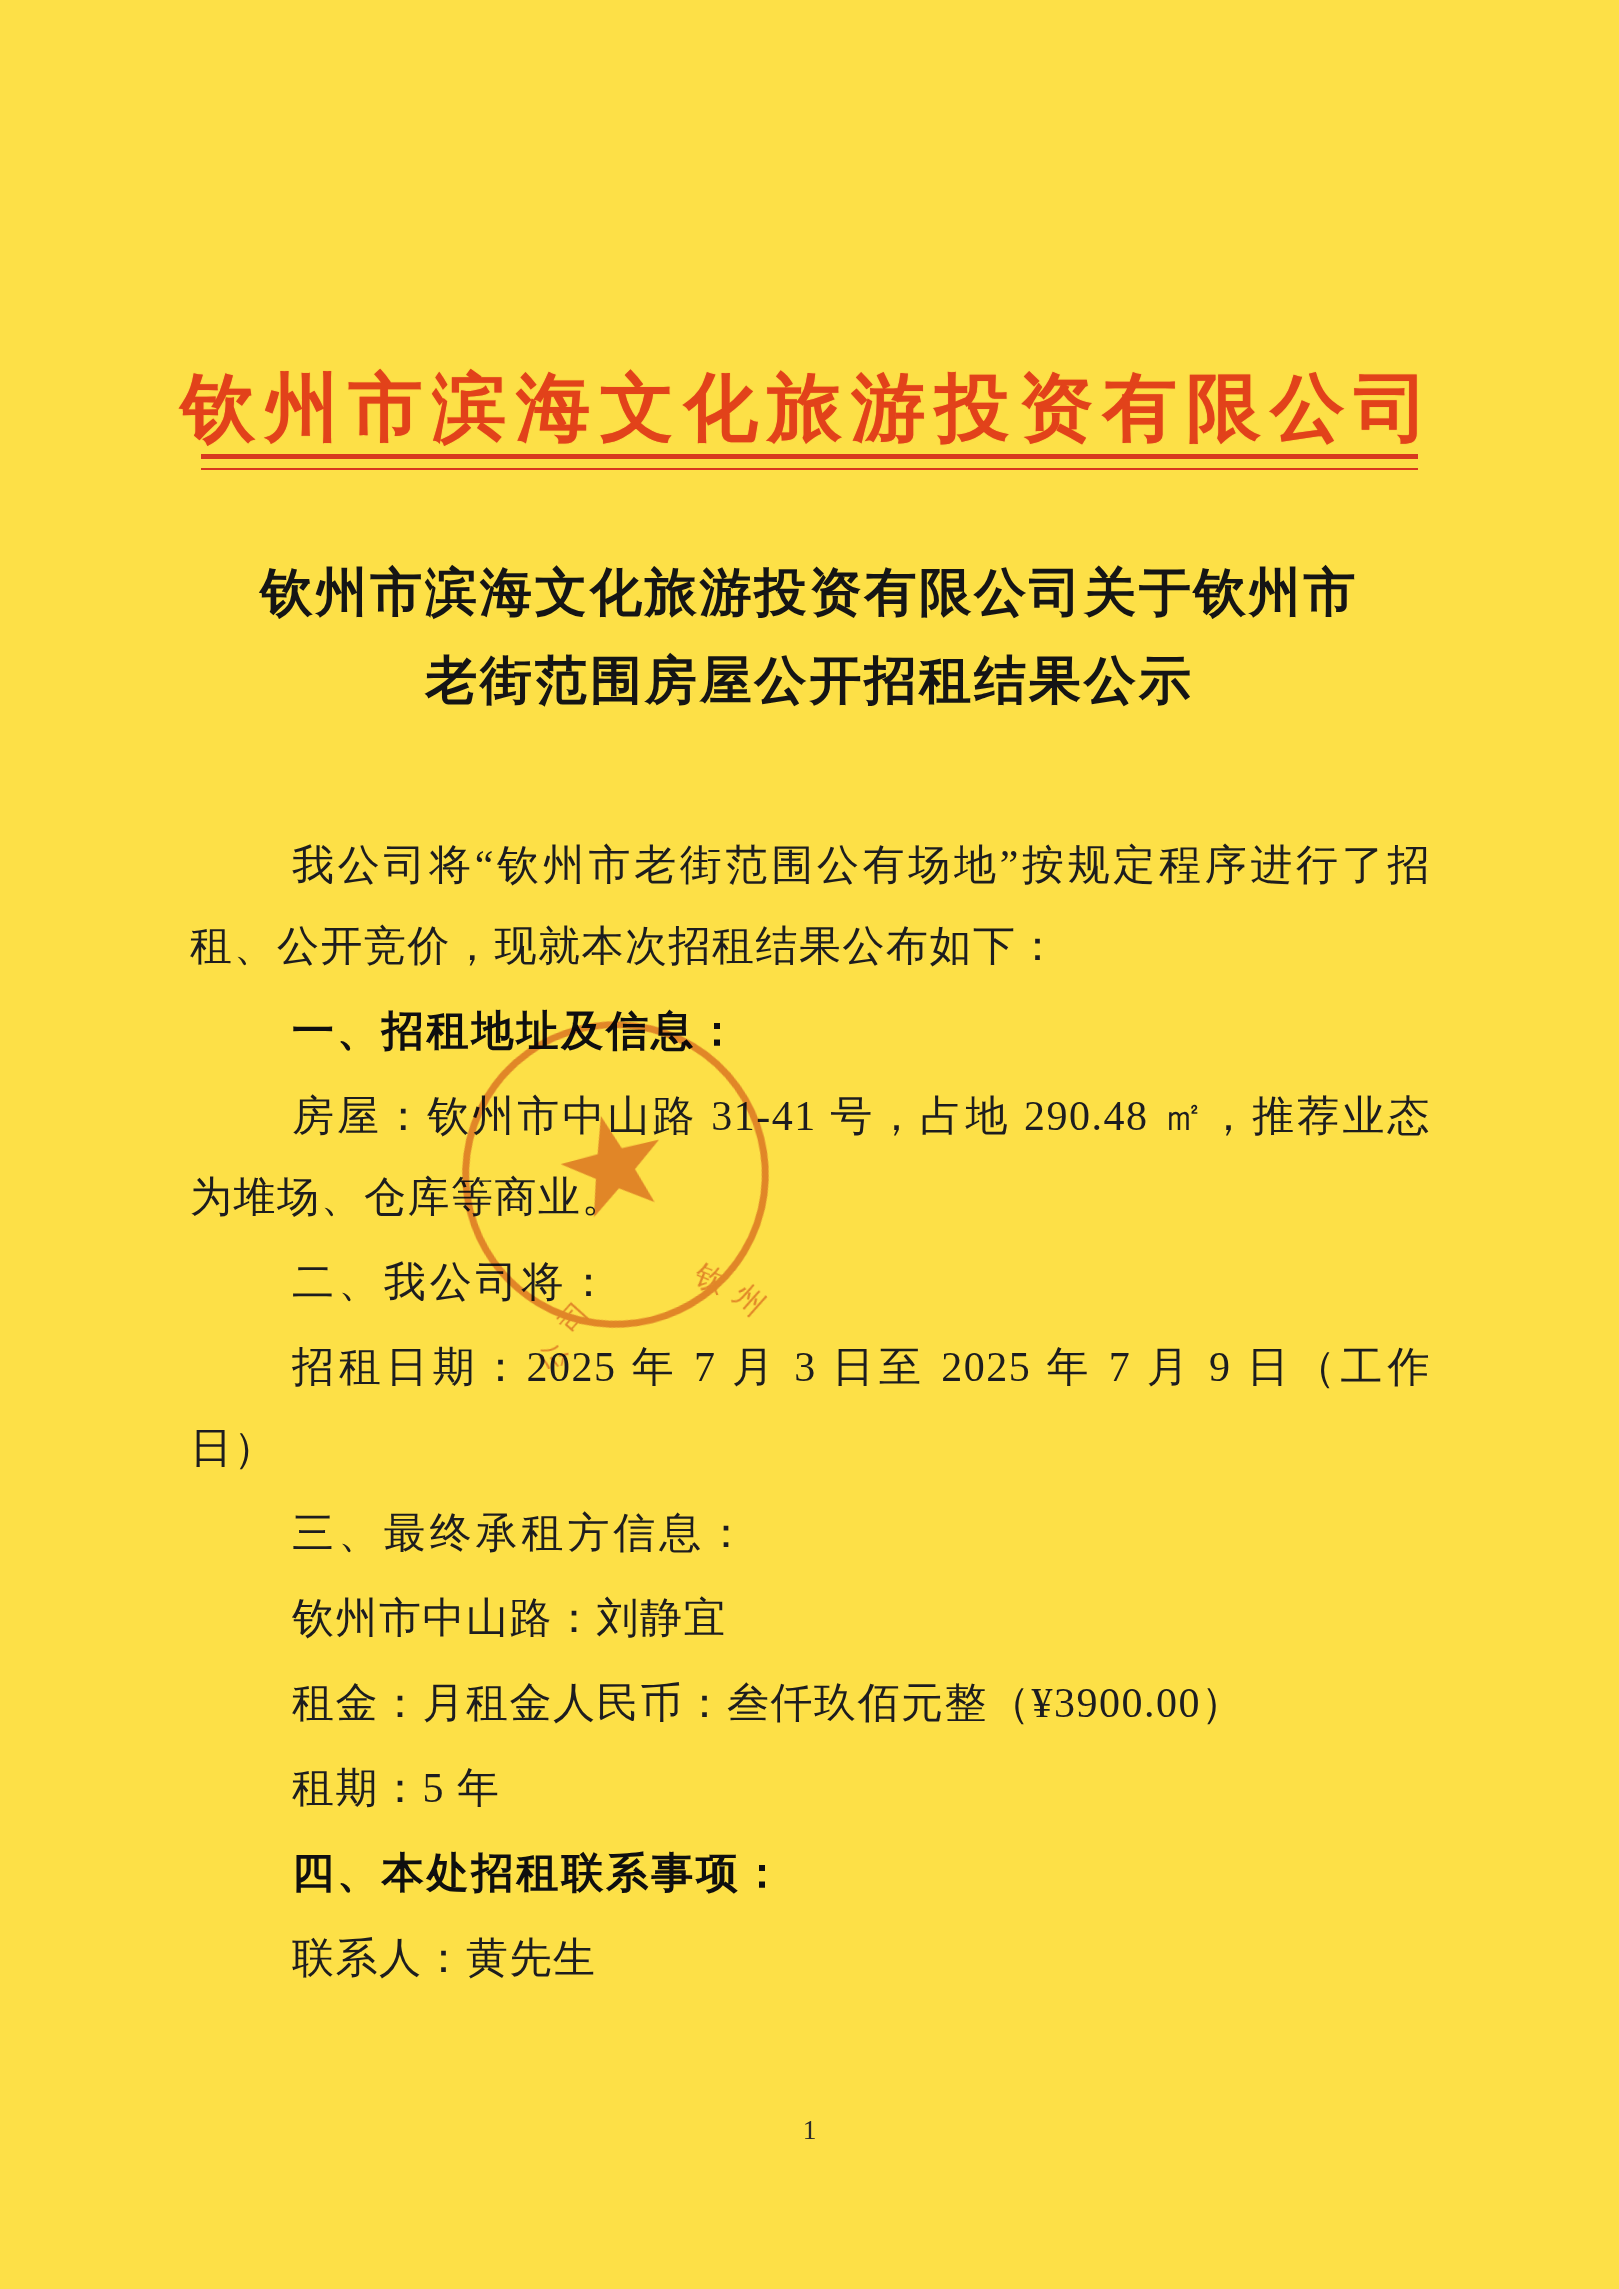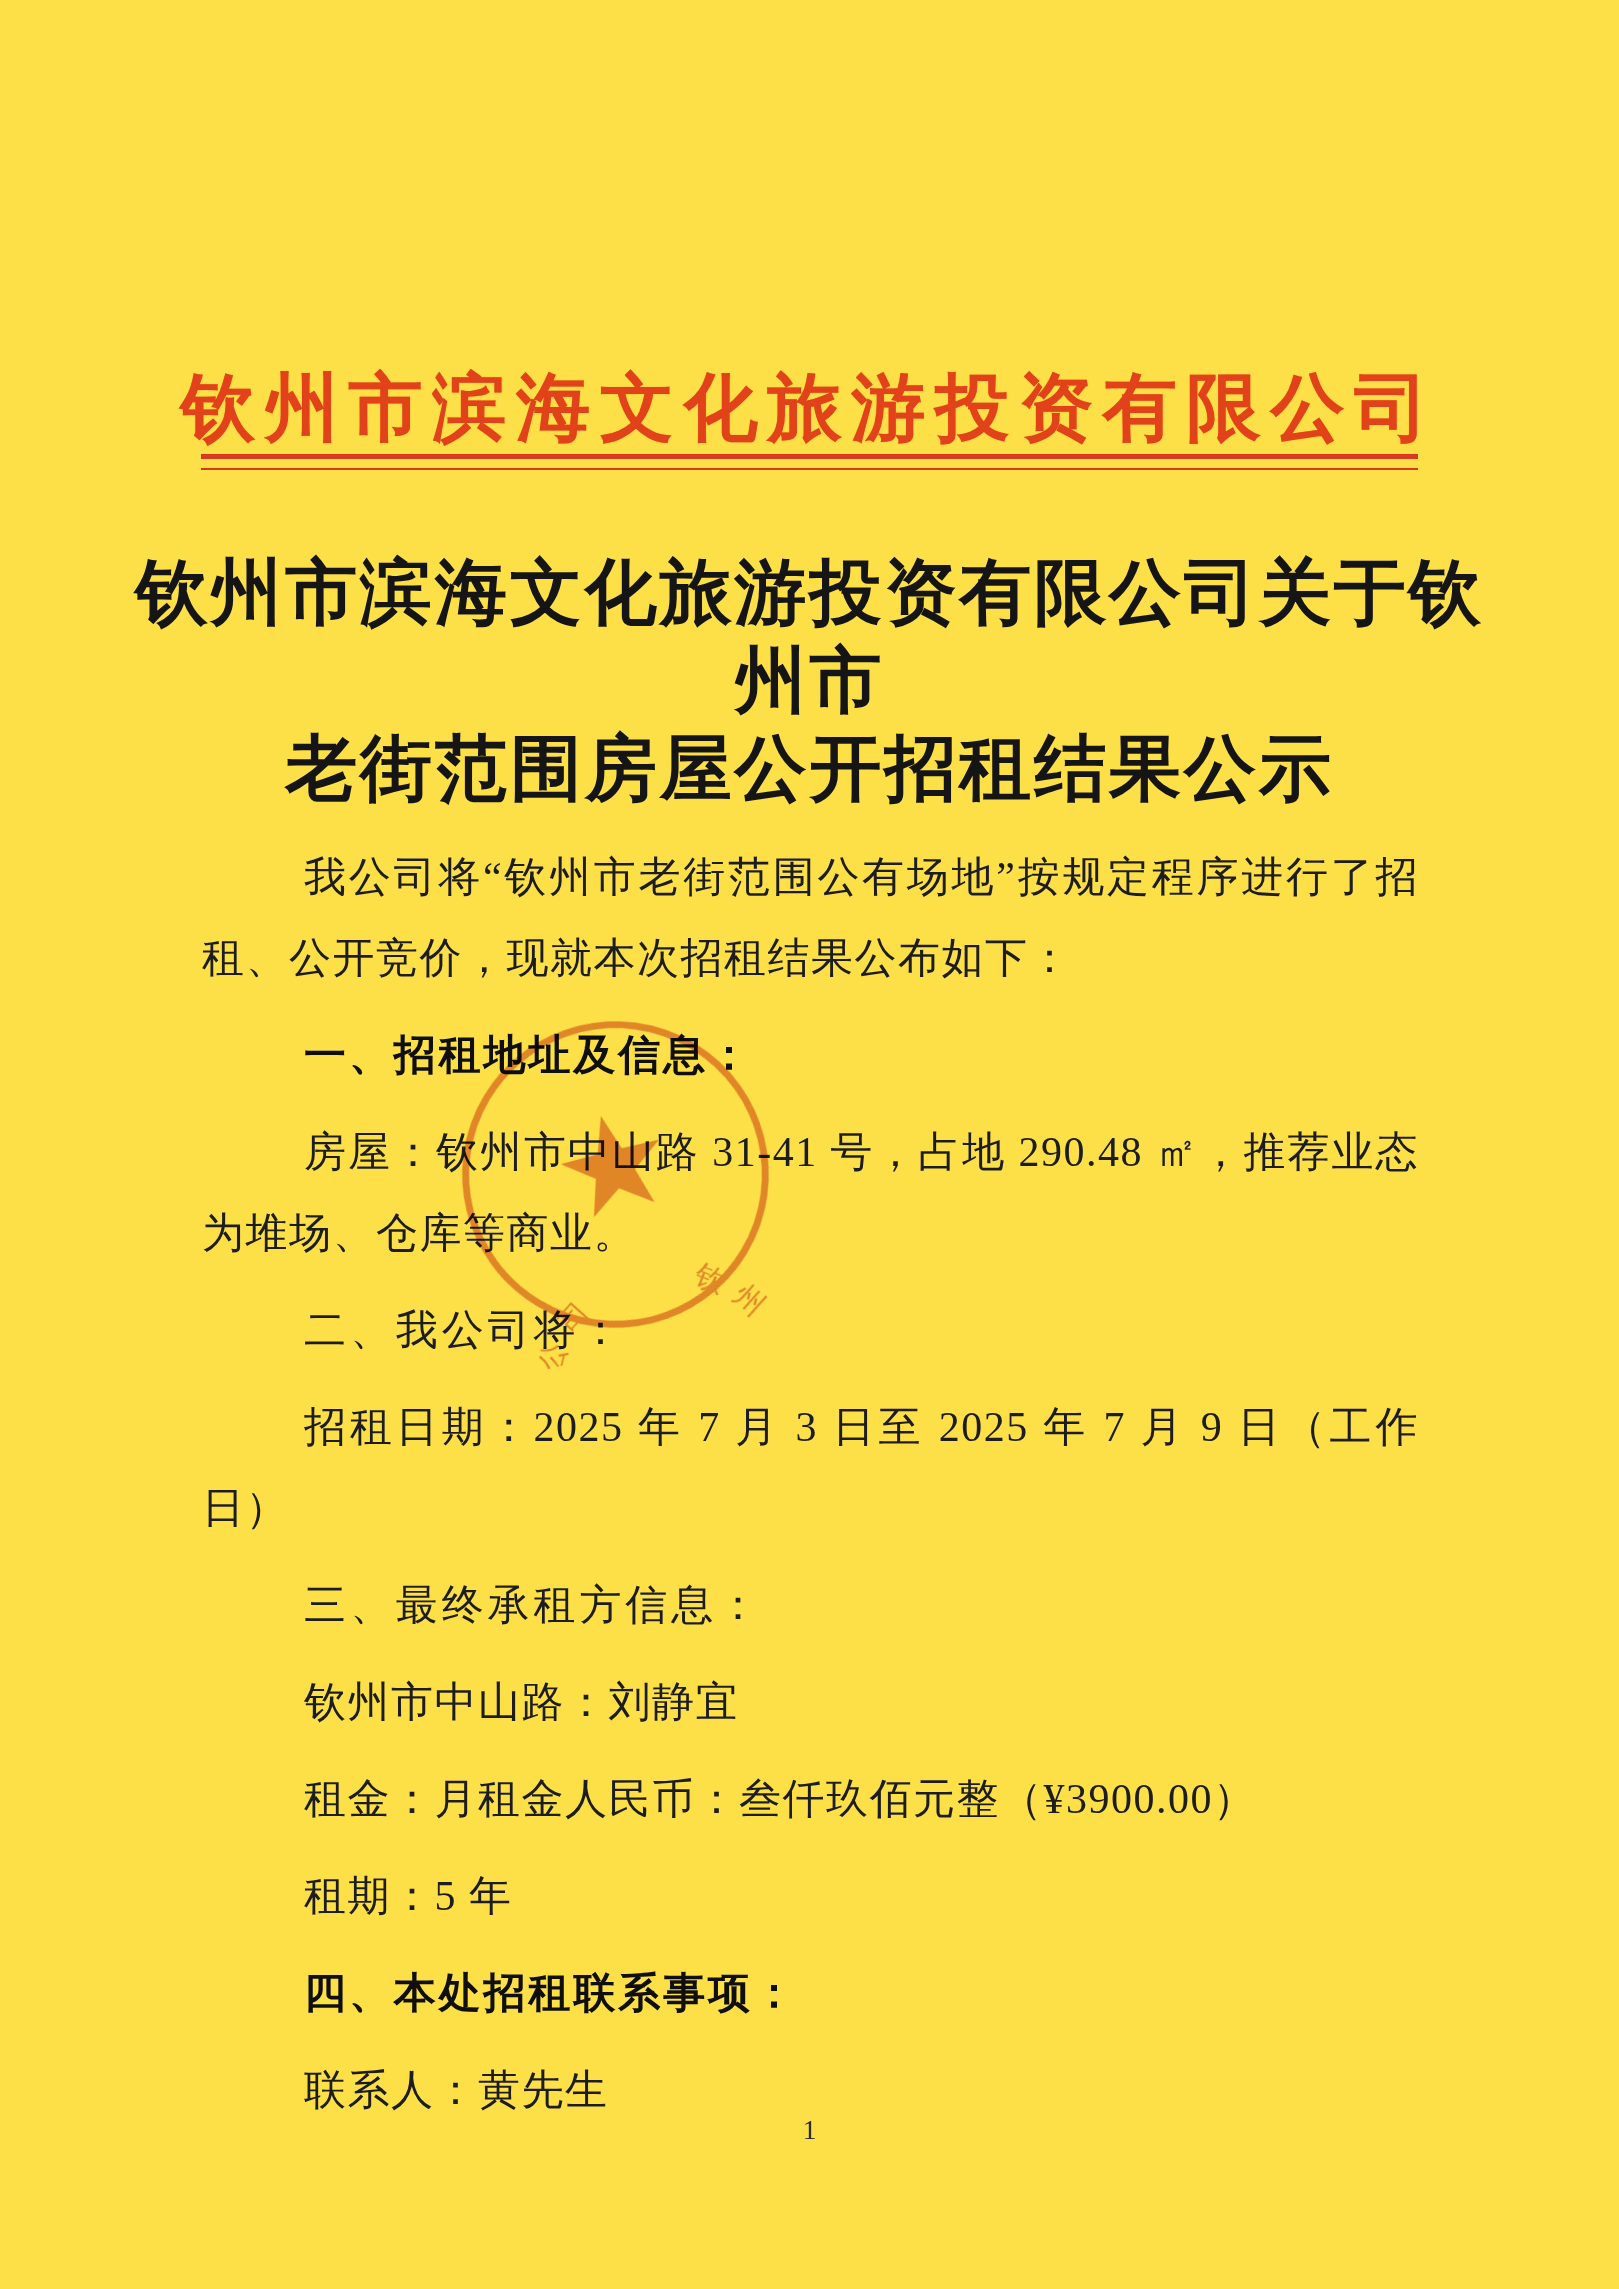--- a/index.html
+++ b/index.html
@@ -30,39 +30,39 @@
   .rule { position: absolute; left: 201px; width: 1217px; background: #d8391f; }
   .rule-thick { top: 454px; height: 4.9px; }
   .rule-thin  { top: 468px; height: 2px; }
 
   
   .doc-title {
     position: absolute;
     top: 549px; left: 98px; width: 1423px;
     margin: 0;
     text-align: center;
-    font-size: 72px;
+    font-size: 52px;
     line-height: 88px;
     font-weight: 700;
     letter-spacing: 2.9px;
     color: #151515;
   }
   .doc-title .line { display: block; }
 
   
   .body-text {
     position: absolute;
     top: 821px; left: 186px; width: 1249px;
     font-size: 42px;
     line-height: 81px;
     letter-spacing: 1.5px;
     text-align: justify;
     color: #1d1d1f;
   }
-  .body-text p { margin: 16px; text-indent: 102px; }
+  .body-text p { margin: 4px; text-indent: 102px; }
   .body-text p.heading { letter-spacing: 3.9px; }
   .body-text p.heading-bold {
     font-weight: 700;
     font-family: Liberation Serif, serif;
     letter-spacing: 2.9px;
     color: #0f0f0f;
   }
 
   
   .seal {

